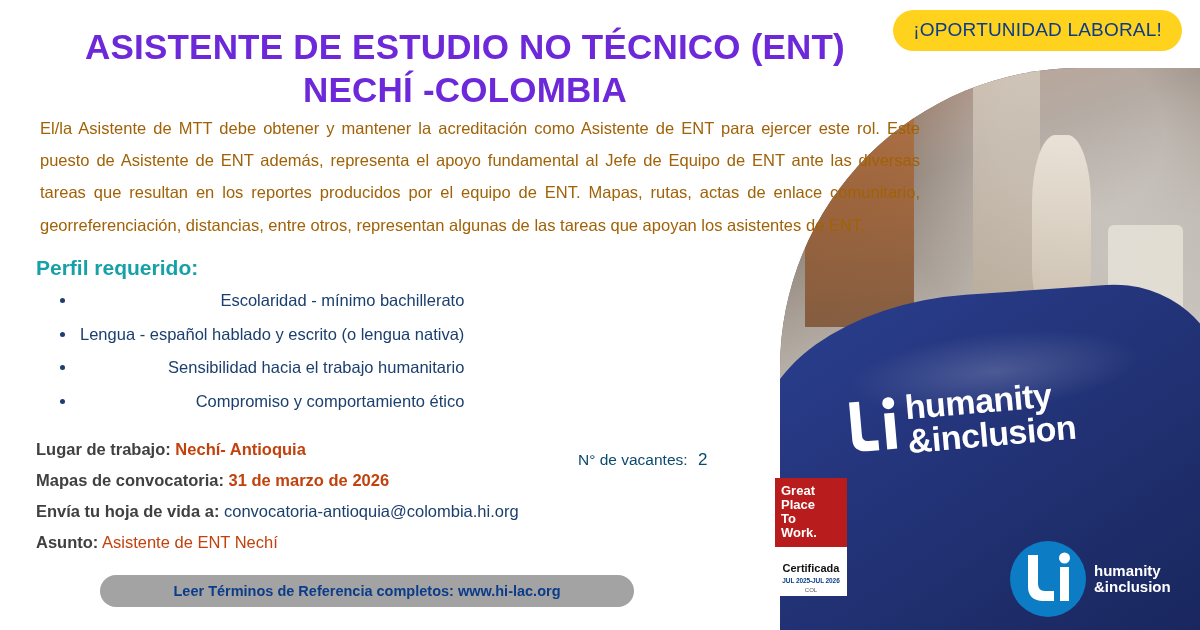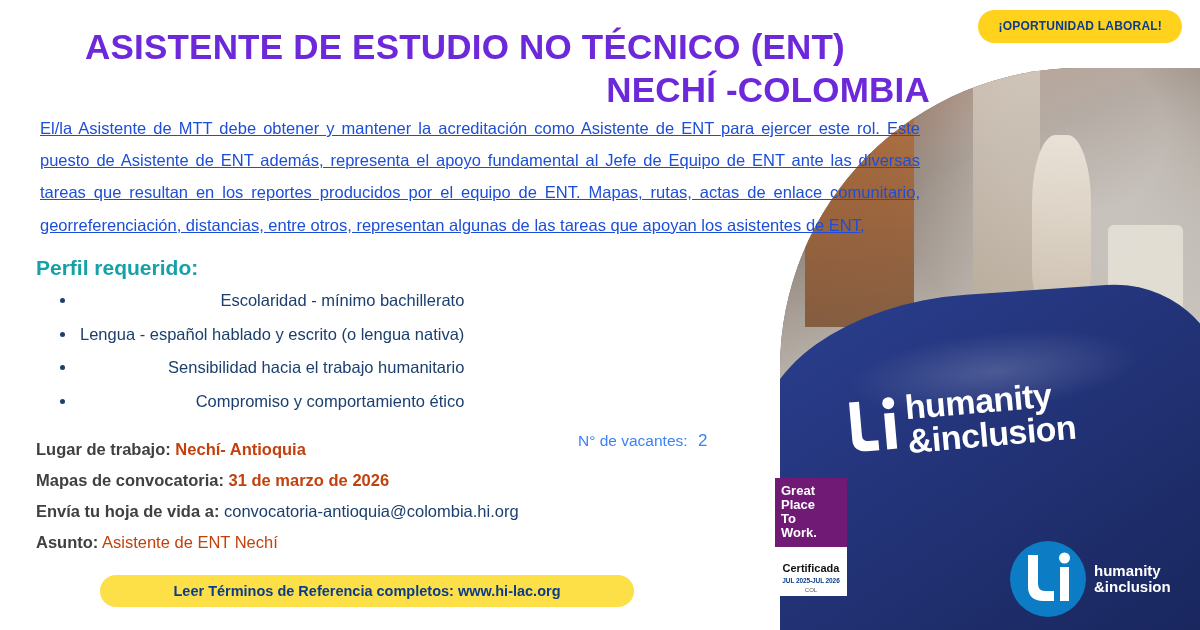--- a/index.html
+++ b/index.html
@@ -15,22 +15,22 @@
     position: relative;
   }
 
   
   .badge-oportunidad {
     position: absolute;
     top: 10px;
     right: 18px;
     background: #FFD21E;
     color: #0B3C8A;
-    font-weight: bold;
-    font-size: 12px;
+    font-weight: normal;
+    font-size: 19px;
     letter-spacing: 0.2px;
     padding: 9px 20px 10px 20px;
     border-radius: 22px;
     z-index: 30;
     white-space: nowrap;
   }
 
   
   .photo-wrap {
     position: absolute;
@@ -148,34 +148,33 @@
     left: 0;
     width: 930px;
     text-align: center;
     color: #6d28d9;
     font-weight: bold;
     font-size: 35px;
     line-height: 1.22;
     letter-spacing: 0.2px;
     z-index: 10;
   }
-  .title .l2 { display: block; text-align: right; }
+  .title .l2 { display: block; }
 
   
   .intro {
     position: absolute;
     top: 112px;
     left: 40px;
     width: 880px;
-    color: #1d4ed8;
+    color: #a16207;
     font-size: 16.5px;
     line-height: 1.95;
     text-align: justify;
     z-index: 10;
-    text-decoration: underline;
   }
 
   
   .perfil-title {
     position: absolute;
     top: 256px;
     left: 36px;
     color: #16A0A8;
     font-weight: bold;
     font-size: 21px;
@@ -236,40 +235,40 @@
   .detail-row.email .detail-value {
     font-weight: normal;
     color: #1b3f6e;
   }
   .detail-row.asunto .detail-value {
     font-weight: normal;
   }
 
   .vacantes {
     position: absolute;
-    top: 431px;
+    top: 450px;
     left: 578px;
     font-size: 15.5px;
-    color: #3b82f6;
+    color: #0c4a6e;
     z-index: 10;
     white-space: nowrap;
   }
   .vacantes .num {
     font-size: 17px;
     margin-left: 6px;
   }
 
   
   .cta {
     position: absolute;
     left: 100px;
     top: 575px;
     width: 534px;
     height: 32px;
-    background: #fde047;
+    background: #a3a3a3;
     border-radius: 18px;
     color: #0B3C8A;
     font-weight: bold;
     font-size: 14.5px;
     display: flex;
     align-items: center;
     justify-content: center;
     z-index: 12;
     border: none;
     cursor: pointer;
@@ -281,21 +280,21 @@
     left: 775px;
     top: 478px;
     width: 72px;
     height: 118px;
     background: #ffffff;
     z-index: 20;
     text-align: center;
     font-family: "Liberation Sans", sans-serif;
   }
   .gptw-top {
-    background: #701a75;
+    background: #b91c1c;
     color: #ffffff;
     font-weight: bold;
     font-size: 13px;
     line-height: 1.07;
     padding: 6px 2px 7px 2px;
     text-align: left;
     padding-left: 6px;
   }
   .gptw-bot {
     color: #111111;

